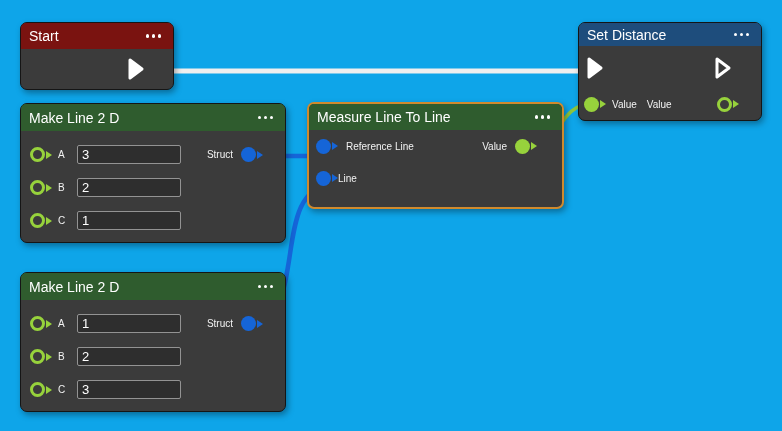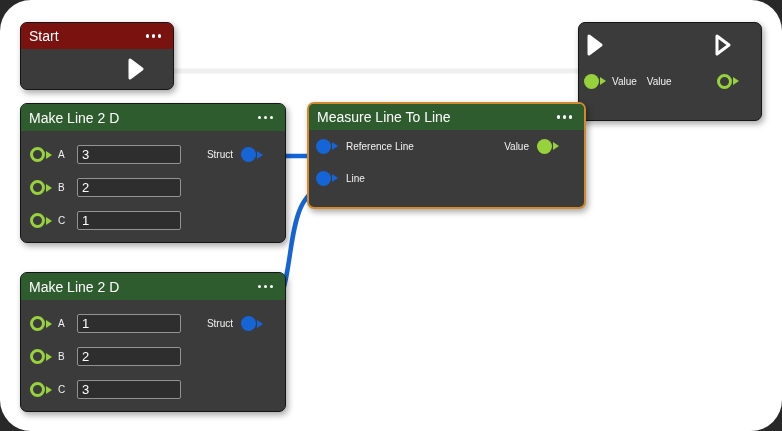--- a/index.html
+++ b/index.html
@@ -1,18 +1,18 @@
 <!DOCTYPE html>
 <html><head>
 <meta charset="utf-8">
 <style>
   html,body{margin:0;padding:0;background:#282828;}
   *{box-sizing:border-box;}
-  .canvas{position:relative;width:782px;height:431px;background:#ffffff;overflow:hidden;
-          font-family:"Liberation Sans",sans-serif;color:#f2f2f2;border-radius:31px;}
+  .canvas{position:relative;width:782px;height:431px;background:#0ea5e9;overflow:hidden;
+          font-family:"Liberation Sans",sans-serif;color:#f2f2f2;}
   .wires{position:absolute;left:0;top:0;z-index:0;}
   .node{position:absolute;z-index:1;background:#3b3b3b;border:1.5px solid #151515;border-radius:7px;
         box-shadow:2px 3px 6px rgba(0,0,0,.35);}
   .node.selected{border:2px solid #d08a2d;}
   .hdr{display:flex;align-items:center;justify-content:space-between;
        padding:0 12px 0 8px;border-radius:5px 5px 0 0;height:26px;}
   .hdr .ttl{font-size:14px;font-weight:400;color:#fff;white-space:nowrap;}
   .hdr-red{background:#7a1310;}
   .hdr-green{background:#2f5c2e;}
   .hdr-blue{background:#1e4d7c;}
@@ -56,20 +56,28 @@
           <i></i>
           <i></i>
         </span>
     </div>
     <svg class="exec" width="18" height="24" viewBox="0 0 18 24" style="position:absolute;right:28px;top:34px">
       <polygon points="3,3 15,12 3,21" fill="#fff" stroke="#fff" stroke-width="3" stroke-linejoin="round"></polygon>
     </svg>
   </div>
 
   <div class="node" style="left:578px;top:22px;width:184px;height:99px">
+    <div class="hdr hdr-blue" style="height:23px">
+      <span class="ttl">Set Distance</span>
+      <span class="dots">
+          <i></i>
+          <i></i>
+          <i></i>
+        </span>
+    </div>
     <div class="row" style="height:44px;padding:0 29px 0 7px;justify-content:space-between">
       <svg class="exec" width="18" height="24" viewBox="0 0 18 24">
         <polygon points="3,3 15,12 3,21" fill="#fff" stroke="#fff" stroke-width="3" stroke-linejoin="round"></polygon>
       </svg>
       <svg class="exec" width="18" height="24" viewBox="0 0 18 24">
         <polygon points="3,3 15,12 3,21" fill="none" stroke="#fff" stroke-width="3" stroke-linejoin="round"></polygon>
       </svg>
     </div>
     <div class="row" style="height:28px;padding:0 22px 0 5px">
       <span class="pin">
@@ -122,21 +130,21 @@
         <span class="pin">
           <span class="ring"></span>
           <span class="tri tri-green"></span>
         </span>
         <span class="lbl pin-lbl">C</span>
         <input class="field" value="1" style="">
       </div>
     </div>
   </div>
 
-  <div class="node selected" style="left:307px;top:102px;width:279px;height:107px">
+  <div class="node selected" style="left:307px;top:102px;width:257px;height:107px">
     <div class="hdr hdr-green">
       <span class="ttl">Measure Line To Line</span>
       <span class="dots">
           <i></i>
           <i></i>
           <i></i>
         </span>
     </div>
     <div style="">
       <div class="row" style="height:32px;padding:0 25px 0 7px">
@@ -151,21 +159,21 @@
             <span class="dot dot-green"></span>
             <span class="tri tri-green"></span>
           </span>
         </span>
       </div>
       <div class="row" style="height:32px;padding:0 25px 0 7px">
         <span class="pin">
           <span class="dot dot-blue"></span>
           <span class="tri tri-blue"></span>
         </span>
-        <span class="lbl" style="margin-left:8px">Line</span>
+        <span class="lbl" style="">Line</span>
       </div>
     </div>
   </div>
 
   <div class="node" style="left:20px;top:272px;width:266px;height:140px">
     <div class="hdr hdr-green" style="height:27px">
       <span class="ttl">Make Line 2 D</span>
       <span class="dots">
           <i></i>
           <i></i>

